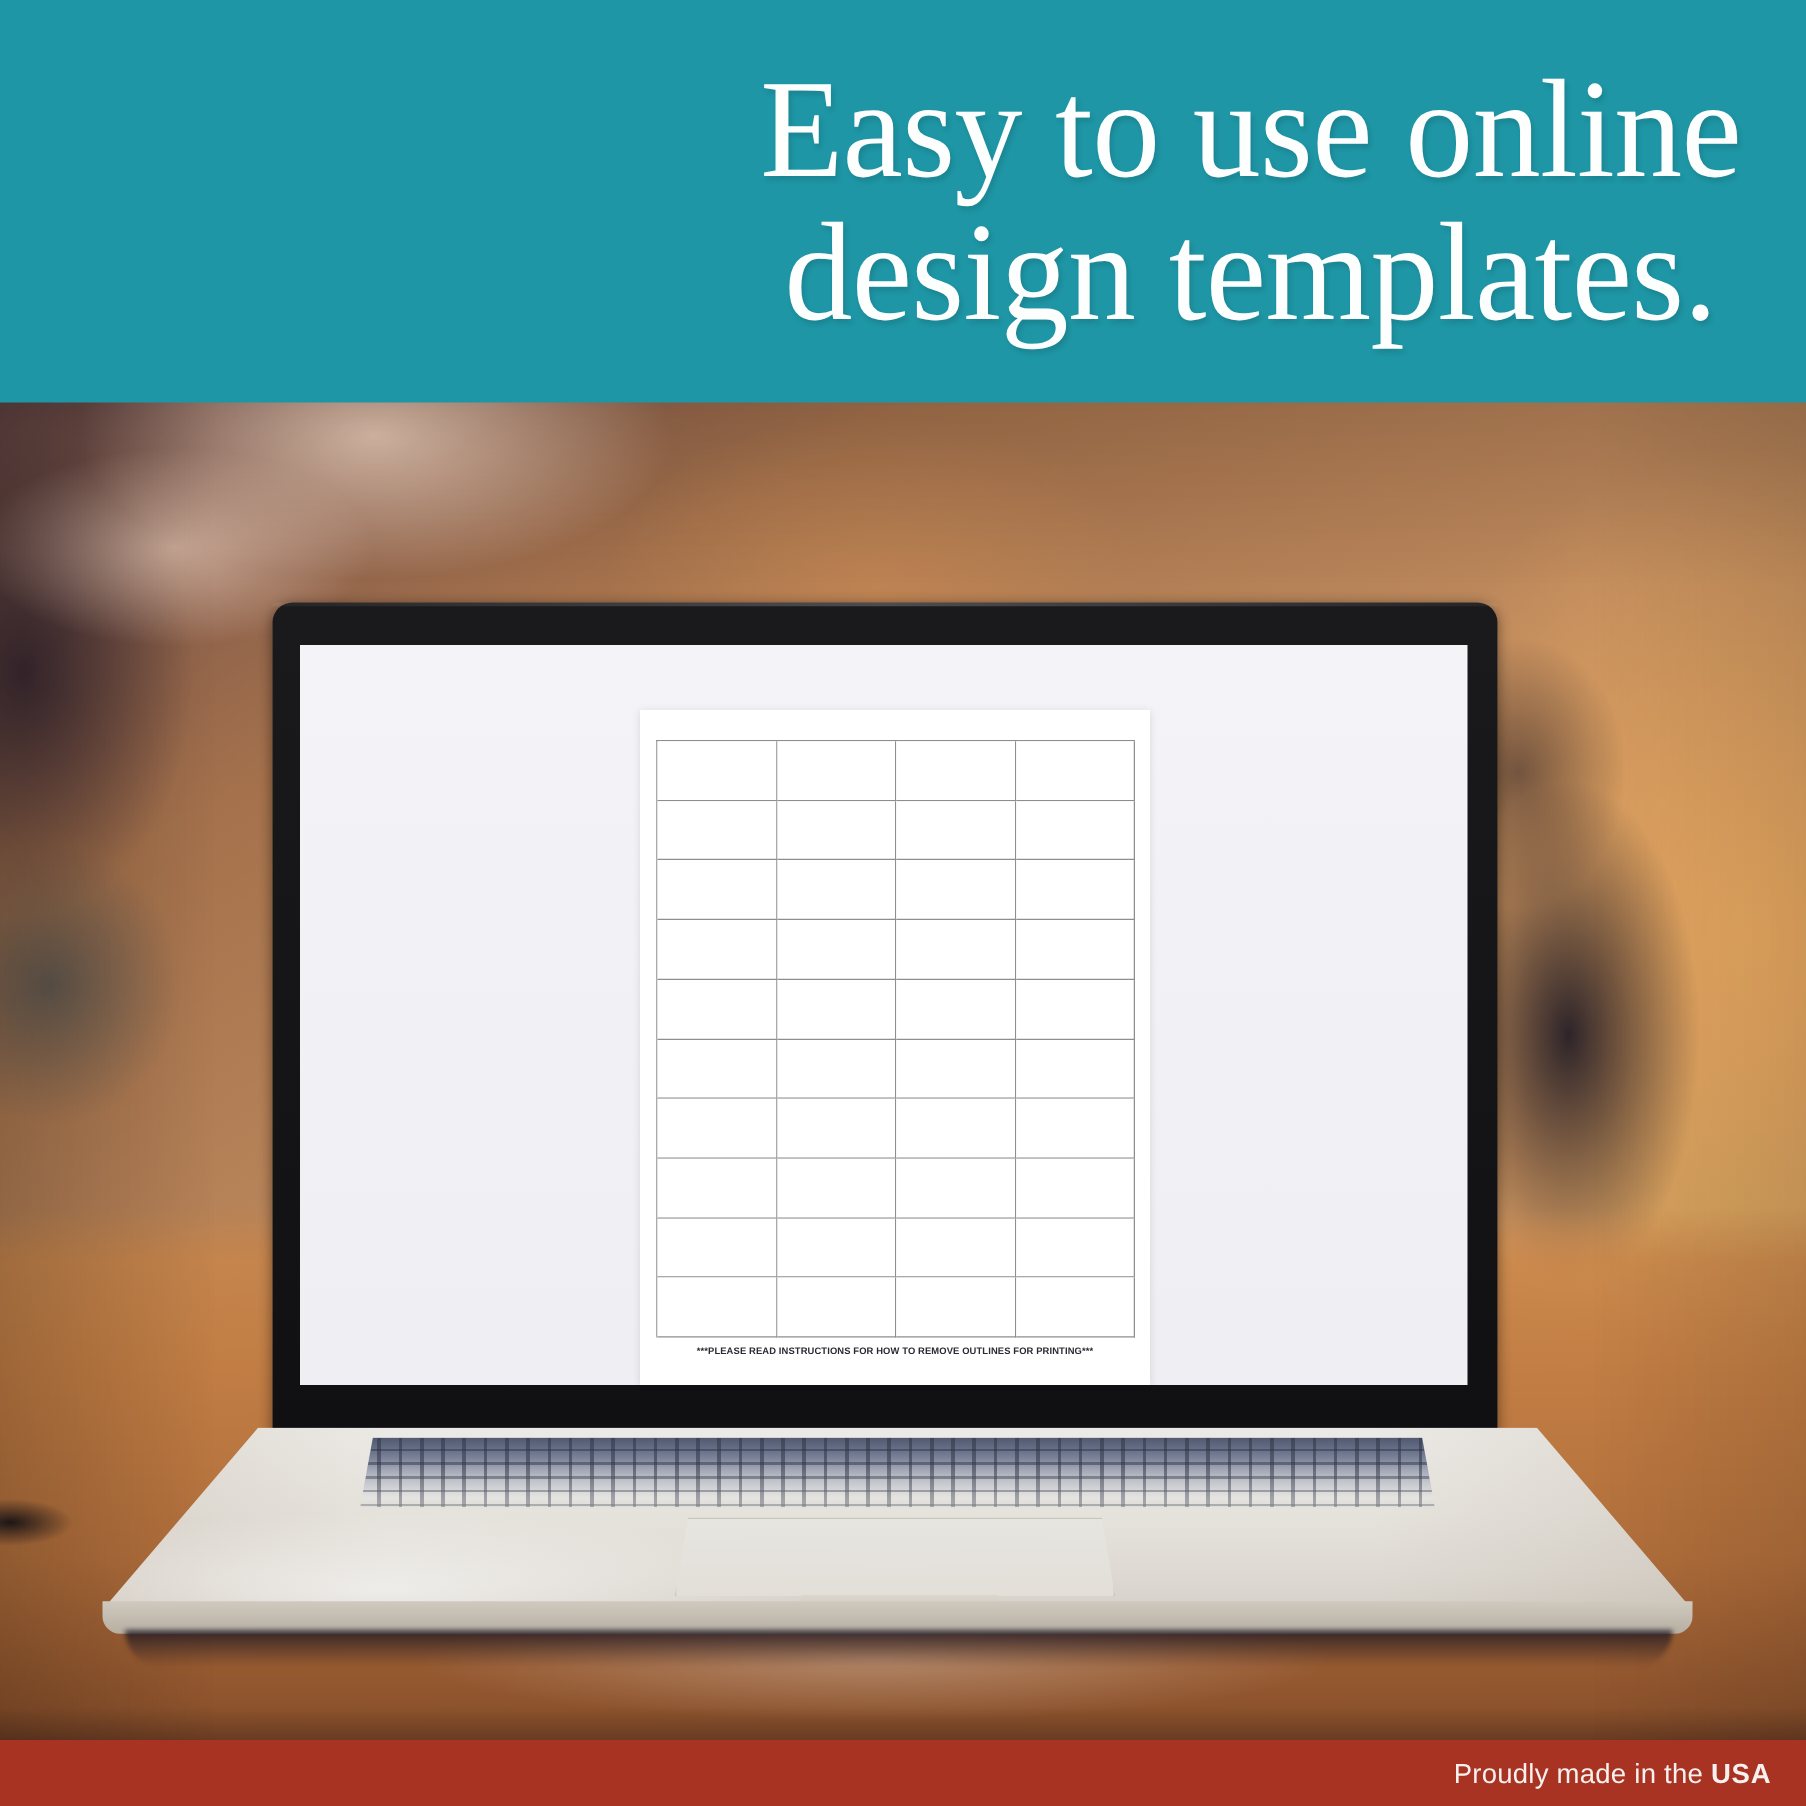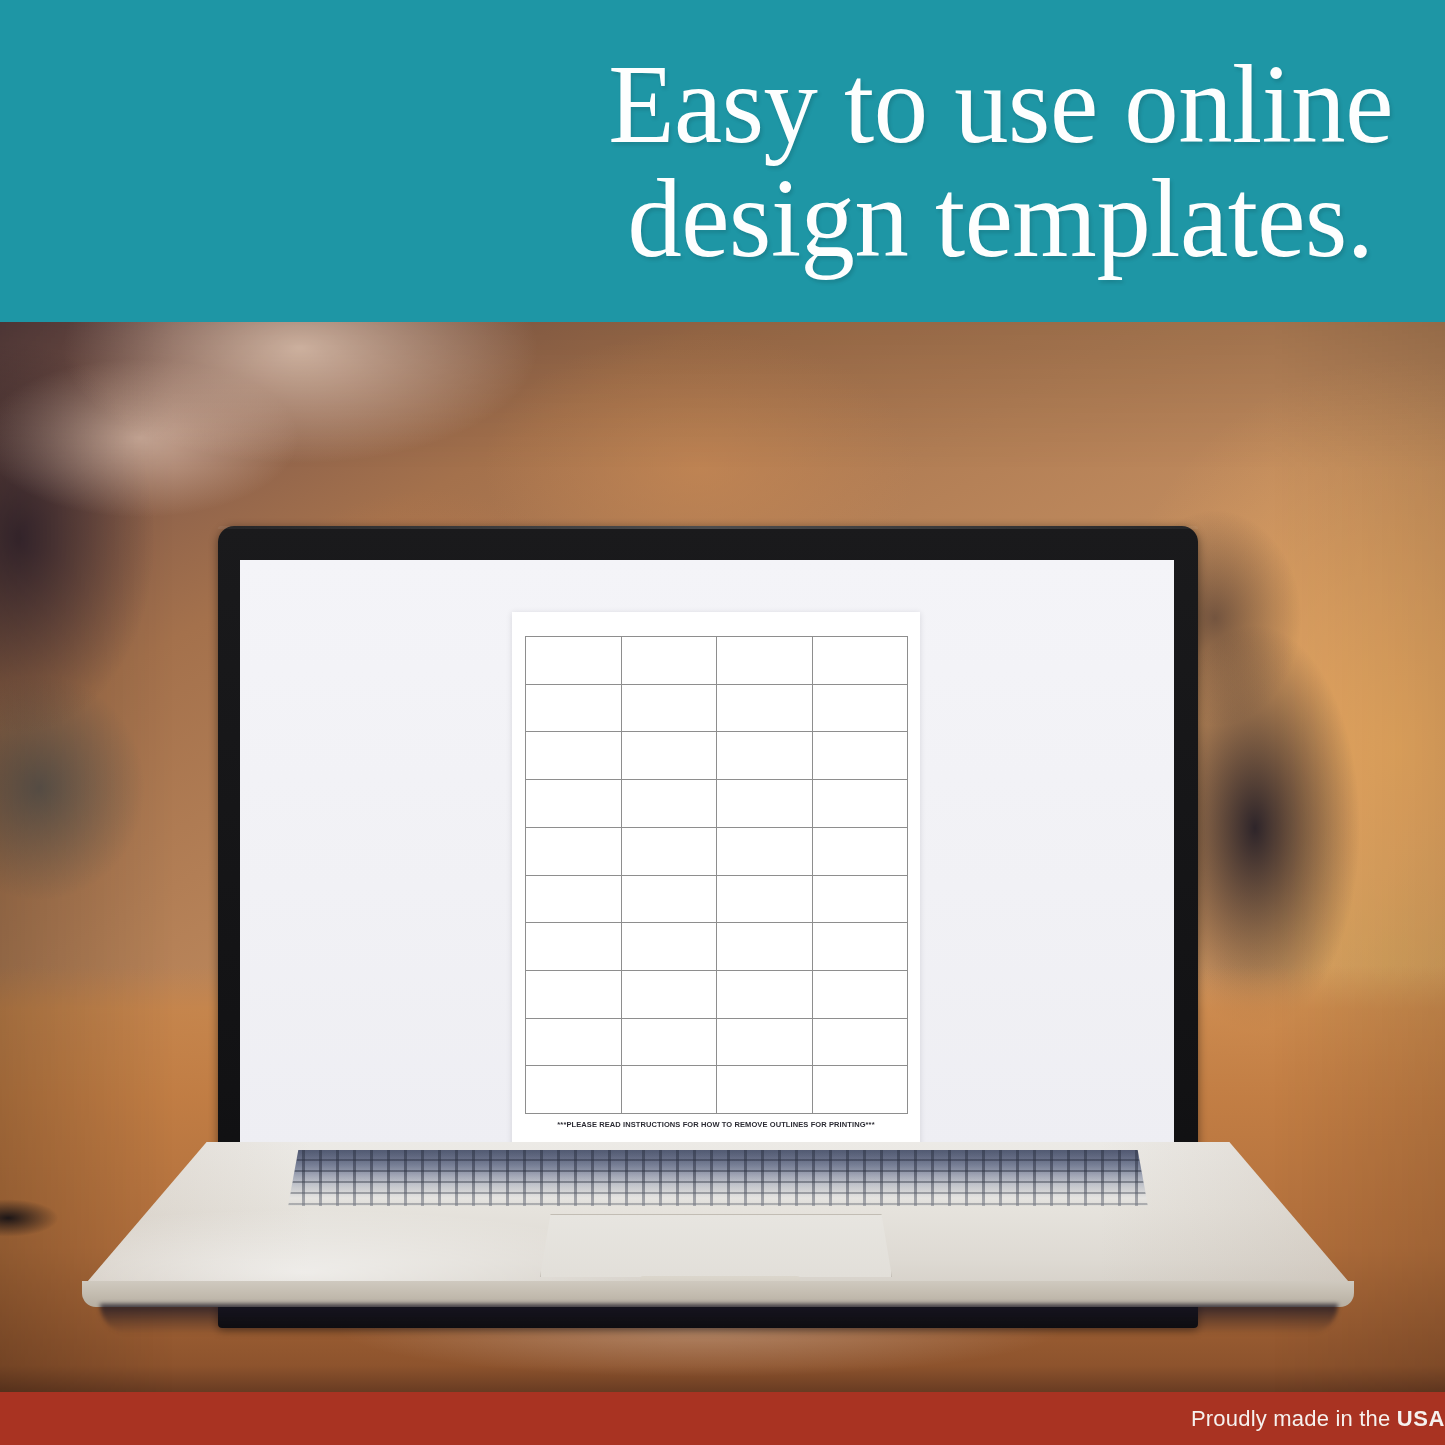--- a/index.html
+++ b/index.html
@@ -128,21 +128,20 @@
   
   .lid {
     position: absolute;
     left: 218px;
     top: 164px;          
     width: 980px;
     height: 802px;       
     background: linear-gradient(to bottom, #1a1a1c 0%, #121214 70%, #0d0d0f 100%);
     border-radius: 16px 16px 4px 4px;
     box-shadow: 0 2px 10px rgba(0,0,0,0.45);
-    margin-top: 44px;
   }
   .lid::before {
     content: "";
     position: absolute;
     left: 0; top: 0; right: 0; height: 3px;
     background: linear-gradient(to right, rgba(255,255,255,0.05), rgba(255,255,255,0.22), rgba(255,255,255,0.05));
     border-radius: 16px 16px 0 0;
   }
   .screen {
     position: absolute;
@@ -304,20 +303,21 @@
     background: #a93322;
     z-index: 40;
     display: flex;
     align-items: center;
     justify-content: flex-end;
   }
   .made-in {
     color: #f6f1ee;
     font-size: 22px;
     letter-spacing: 0.2px;
+    padding-right: 28px;
     white-space: nowrap;
   }
   .made-in .usa {
     font-weight: 700;
     letter-spacing: 0.6px;
   }
 </style>
 </head>
 <body>
 

